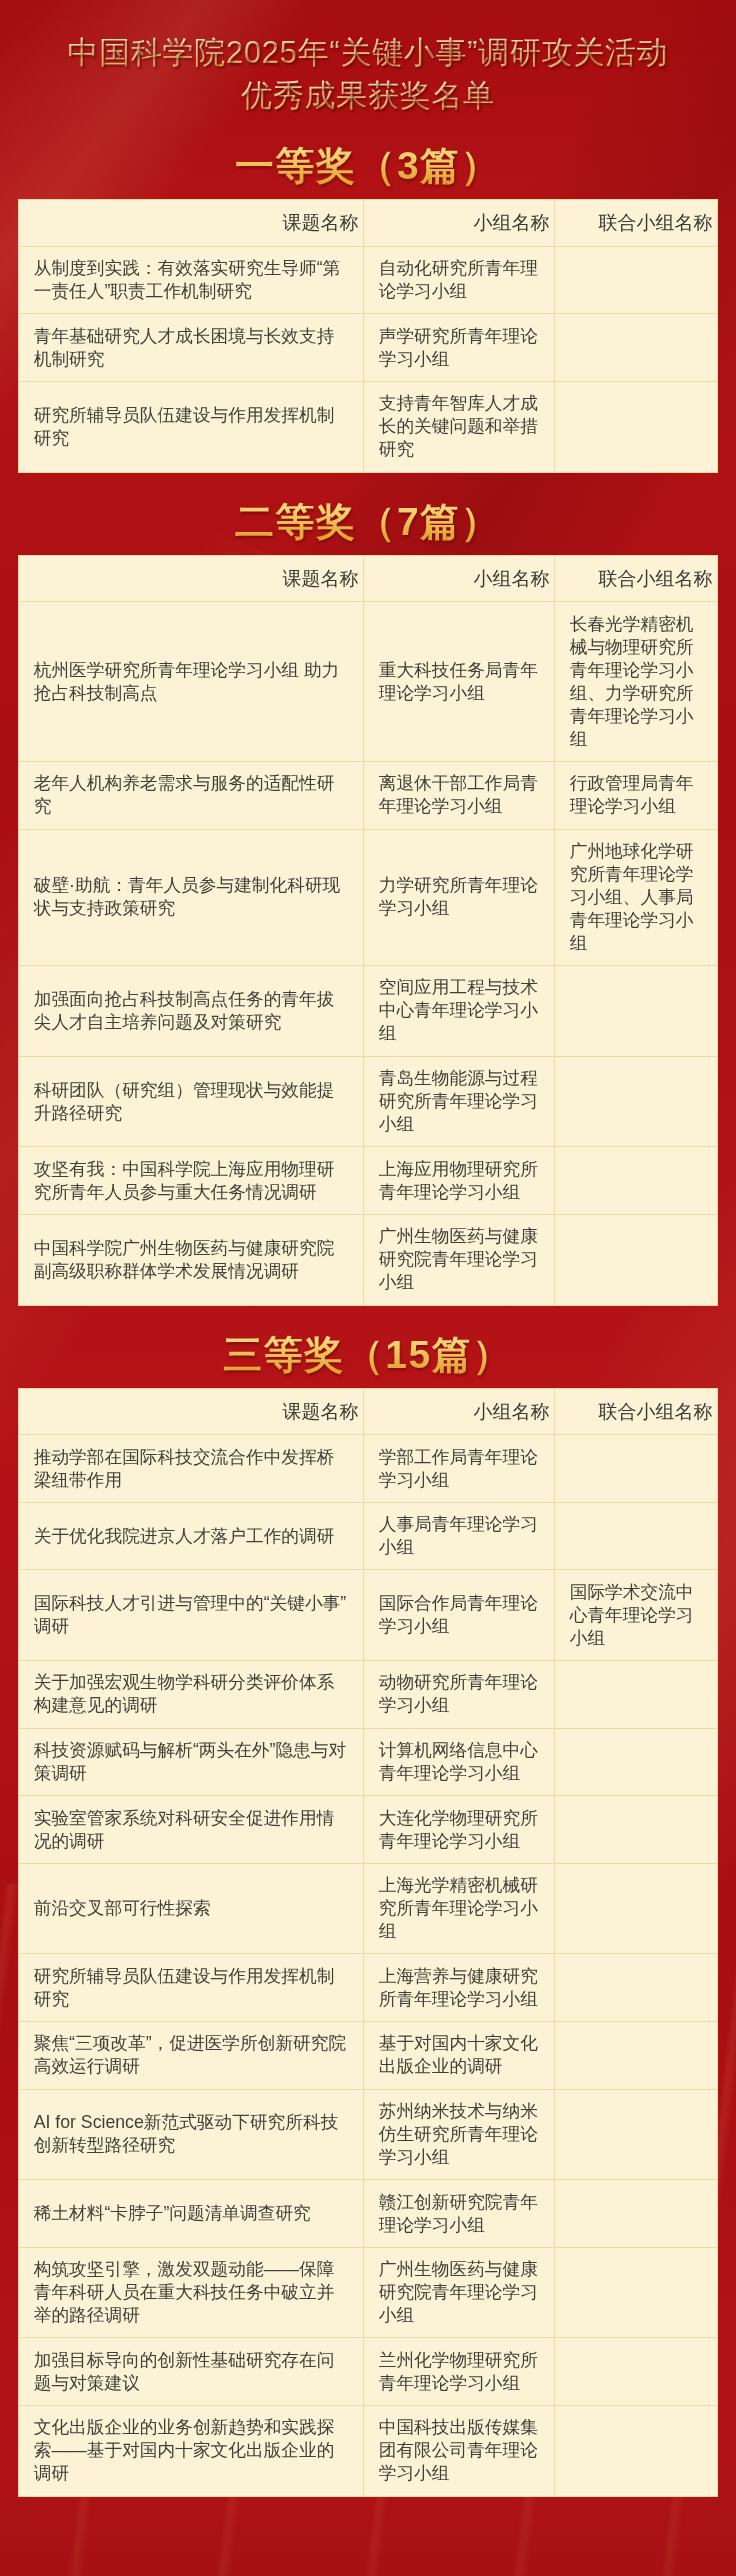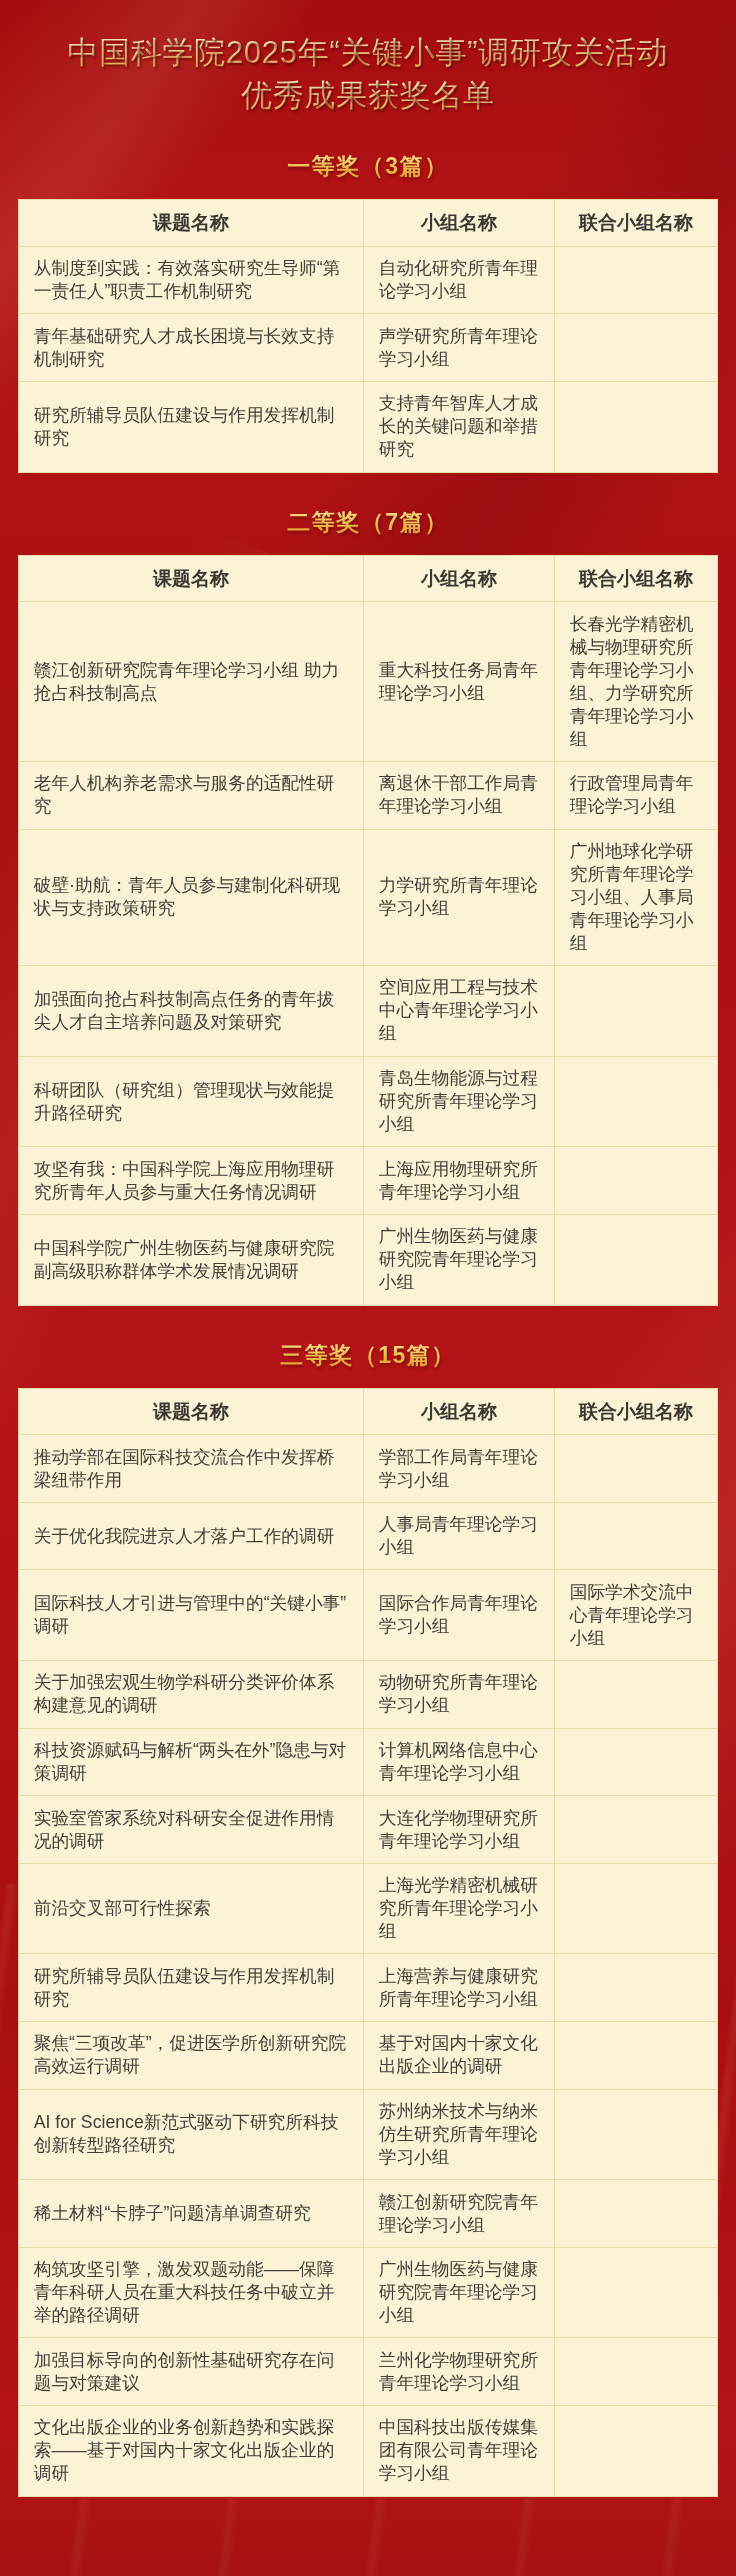--- a/index.html
+++ b/index.html
@@ -38,35 +38,35 @@
   @supports ((-webkit-background-clip:text)){
     .poster-title .gold-grad{
       background:linear-gradient(180deg,#fdf3c8 0%,#f9e3a0 40%,#efc15c 95%);
       -webkit-background-clip:text;background-clip:text;-webkit-text-fill-color:transparent;
     }
     .section-heading .gold-grad{
       background:linear-gradient(180deg,#f9df8c 0%,#f0c75e 40%,#e2a231 90%);
       -webkit-background-clip:text;background-clip:text;-webkit-text-fill-color:transparent;
     }
   }
-  .section-heading{ text-align:center; font-weight:bold; font-size:23px; line-height:40px;
+  .section-heading{ text-align:center; font-weight:bold; font-size:39px; line-height:40px;
     color:#eab33f; letter-spacing:1.5px;
     filter:drop-shadow(1.5px 2.2px 1.5px rgba(80,0,0,.5));
     margin-top:29px;
   }
   .section:first-of-type .section-heading{margin-top:28px;}
 
   
   table.awards{ width:699px; margin:13.2px auto 0 auto; border-collapse:collapse; table-layout:fixed;
     background:#fcf3d6; border:1.5px solid #eee0b0;
   }
   .section + .section table.awards{margin-top:13.2px;}
   table.awards col.c1{width:345px;} table.awards col.c2{width:191px;} table.awards col.c3{width:163px;}
   table.awards th{
-    font-size:19px; font-weight:bold; color:#3a3832; text-align:center;
+    font-size:19px; font-weight:normal; color:#3a3832; text-align:right;
     padding:11px 4.4px; line-height:23.6px; border:0.7px solid #e9daa8;
   }
   table.awards td{
     font-size:17.7px; color:#403e37; line-height:23px; vertical-align:middle;
     padding:10.3px 11.8px 10.3px 14.7px; border:0.7px solid #e9daa8; word-break:break-all;
   }
   td.c-topic{padding-right:16px;}
 </style>
 </head>
 <body>
@@ -131,21 +131,21 @@
         </colgroup>
       <thead>
         <tr>
           <th>课题名称</th>
           <th>小组名称</th>
           <th>联合小组名称</th>
         </tr>
       </thead>
       <tbody>
           <tr>
-            <td class="c-topic">赣江创新研究院青年理论学习小组 助力抢占科技制高点</td>
+            <td class="c-topic">杭州医学研究所青年理论学习小组 助力抢占科技制高点</td>
             <td class="c-group">重大科技任务局青年理论学习小组</td>
             <td class="c-joint">长春光学精密机械与物理研究所青年理论学习小组、力学研究所青年理论学习小组</td>
           </tr>
           <tr>
             <td class="c-topic">老年人机构养老需求与服务的适配性研究</td>
             <td class="c-group">离退休干部工作局青年理论学习小组</td>
             <td class="c-joint">行政管理局青年理论学习小组</td>
           </tr>
           <tr>
             <td class="c-topic">破壁·助航：青年人员参与建制化科研现状与支持政策研究</td>

